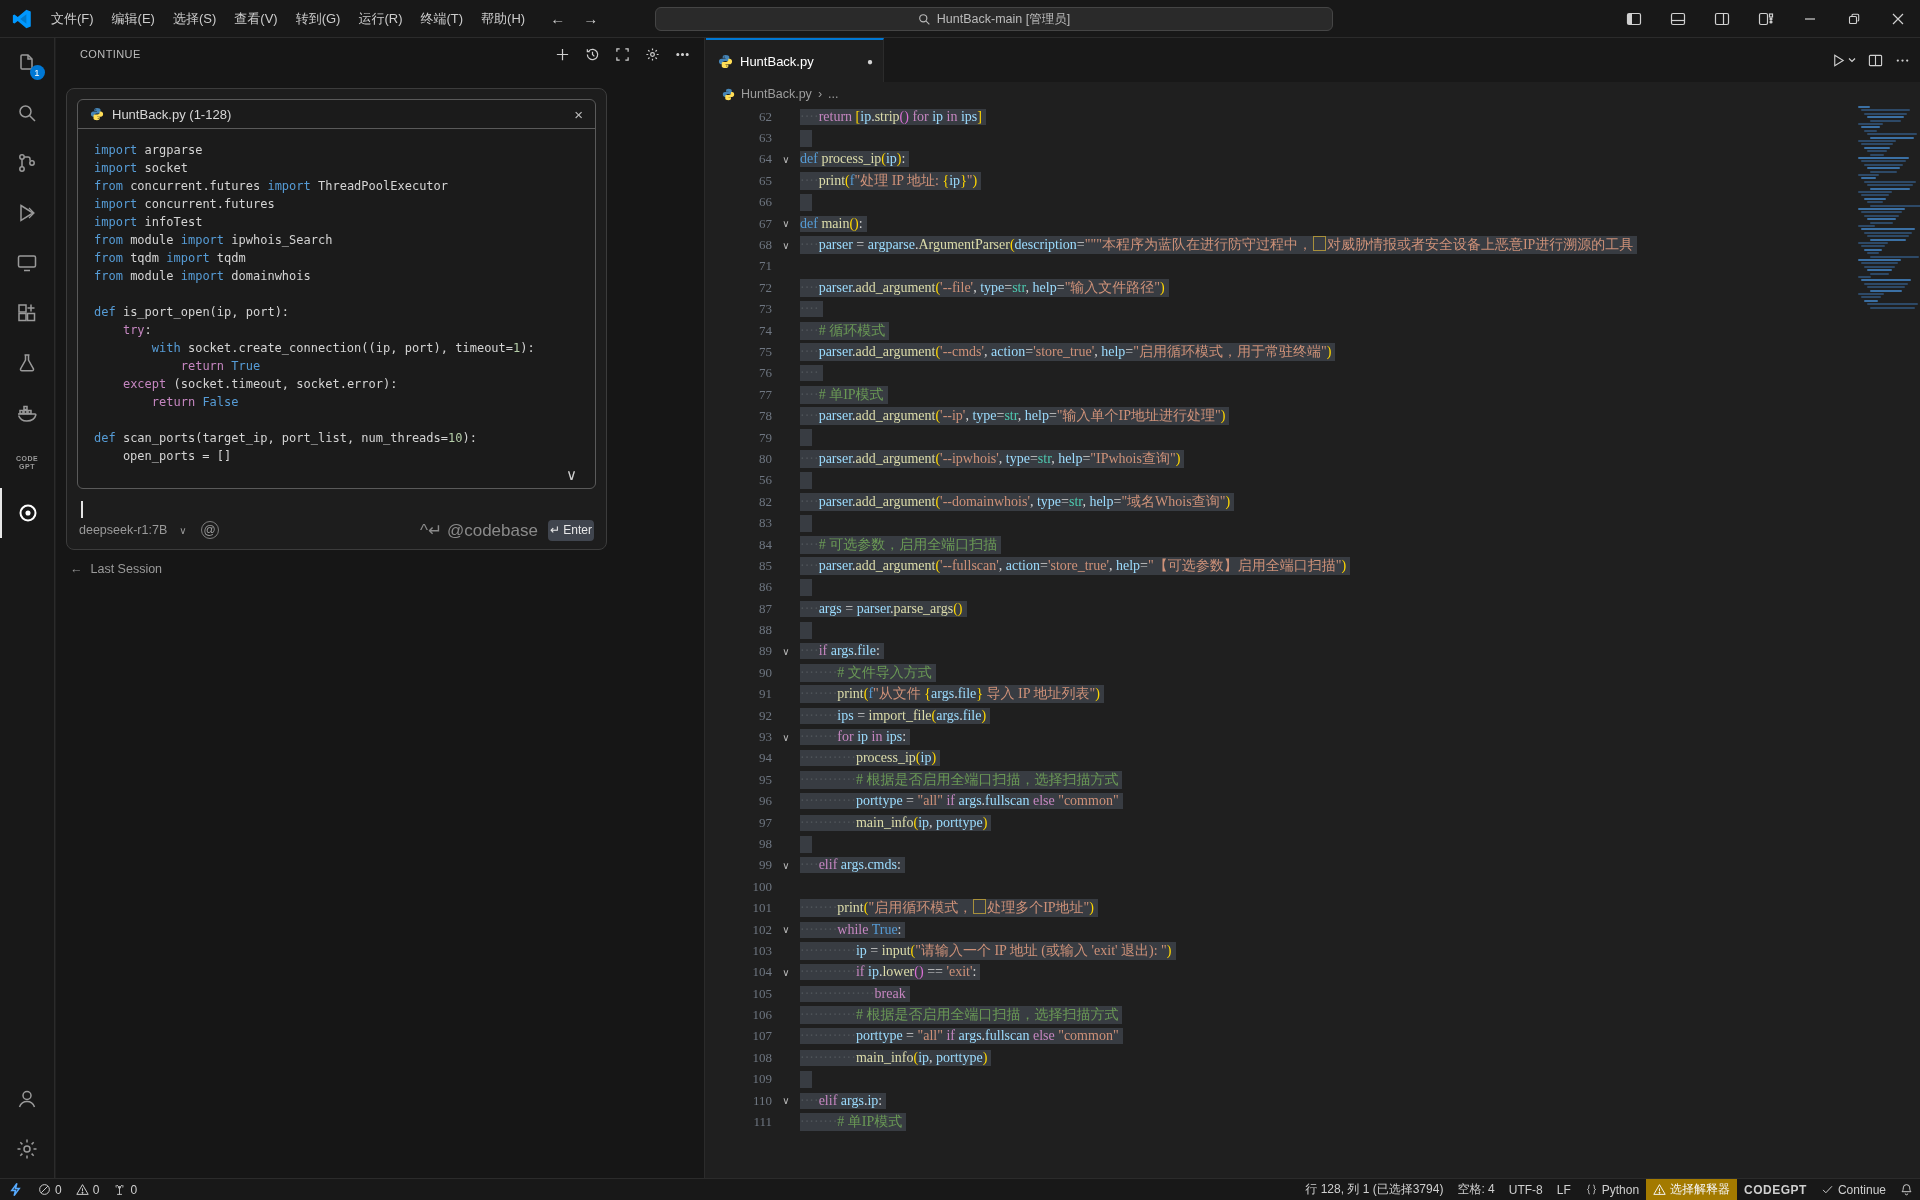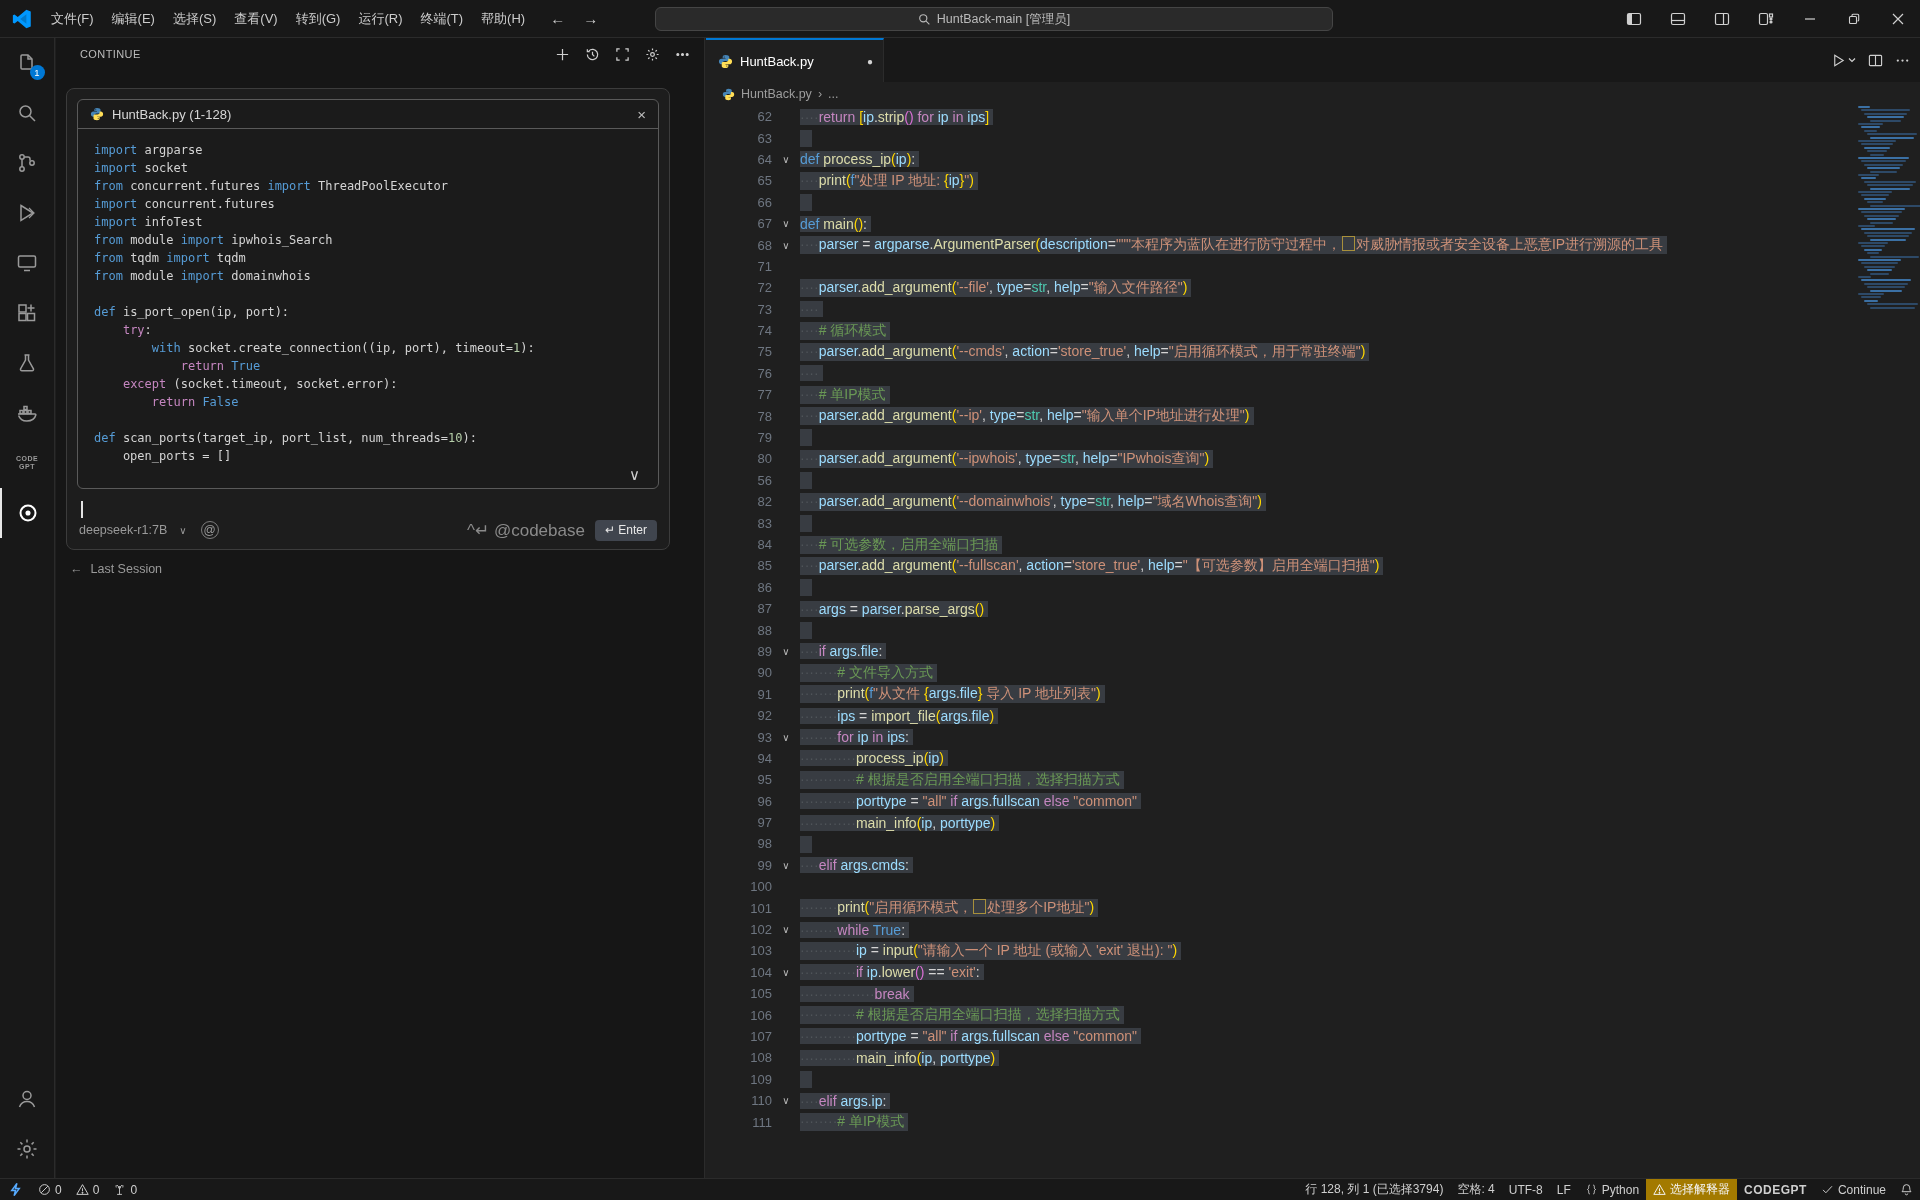--- a/index.html
+++ b/index.html
@@ -29,51 +29,51 @@
     color:#fff;font-size:9.5px;display:flex;align-items:center;justify-content:center;padding:0 3px}
   #ab-bottom{margin-top:auto;width:100%;display:flex;flex-direction:column;align-items:center;padding-bottom:4px}
   .codegpt-mini{font-size:7px;font-weight:bold;color:#9a9a9a;text-align:center;line-height:8px;letter-spacing:.5px}
 
   
   #sidepanel{position:absolute;left:56px;top:38px;width:649px;bottom:22px;background:#161616;
     border-right:1px solid #2b2b2b;z-index:3}
   #sp-header{height:32px;display:flex;align-items:center;padding:0 14px 0 24px;color:#bcbcbc}
   #sp-title{font-size:11px;letter-spacing:.4px}
   #sp-icons{margin-left:auto;display:flex;gap:15px;color:#cfcfcf}
-  #inputbox{position:absolute;left:10px;top:50px;width:604px;height:462px;background:#1d1d1d;
+  #inputbox{position:absolute;left:10px;top:50px;width:541px;height:462px;background:#1d1d1d;
     border:1px solid #3c3c3c;border-radius:8px}
   #ctxcard{position:absolute;left:10px;top:10px;right:10px;height:390px;background:#1b1b1b;
     border:1px solid #5a5a5a;border-radius:6px;overflow:hidden}
   #ctxcard-header{height:29px;display:flex;align-items:center;gap:8px;padding:0 12px;
     border-bottom:1px solid #5a5a5a;color:#d8d8d8;font-size:13px}
   #ctxcard-close{margin-left:auto;color:#bdbdbd;font-size:15px;cursor:default}
   #card-code{padding:12px 4px 4px 16px;font-family:"DejaVu Sans Mono",monospace;font-size:12px;line-height:18px;
     white-space:pre;color:#d4d4d4;overflow:hidden}
   #card-expand{position:absolute;right:18px;bottom:4px;color:#cfcfcf;font-size:15px}
   #input-caret{position:absolute;left:14px;top:412px;width:1.5px;height:17px;background:#e3e3e3}
   #input-toolbar{position:absolute;left:12px;right:12px;bottom:7px;height:24px;display:flex;align-items:center;color:#9a9a9a;font-size:12.5px}
   #model-sel{display:flex;align-items:center;gap:12px}
   #at-circle{width:18px;height:18px;border:1px solid #7d7d7d;border-radius:50%;display:flex;align-items:center;
     justify-content:center;font-size:12px;margin-left:14px;color:#9a9a9a}
   #toolbar-right{margin-left:auto;display:flex;align-items:center;gap:10px}
   #hint{font-size:17px;color:#8a8a8a}
-  #enter-btn{background:#40454e;color:#e8e8e8;border-radius:4px;padding:3px 10px 4px;font-size:12px;display:flex;gap:5px;align-items:center}
+  #enter-btn{background:#40454e;color:#e8e8e8;border-radius:4px;padding:3px 2px 4px;font-size:12px;display:flex;gap:5px;align-items:center}
   #last-session{position:absolute;left:14px;top:524px;color:#9a9a9a;font-size:12.5px;display:flex;gap:8px;align-items:center}
 
   
   #editor{position:absolute;left:706px;top:38px;right:0;bottom:22px;background:#1f1f1f}
   #tabbar{height:44px;background:#181818;display:flex;align-items:stretch;position:relative}
   #tab{width:178px;background:#1f1f1f;border-top:2px solid #0078d4;border-right:1px solid #2b2b2b;
     display:flex;align-items:center;gap:7px;padding:0 10px 0 12px;color:#ffffff;font-size:13px}
   #tab-dot{color:#d4d4d4;font-size:10px;margin-left:auto}
   #tab-actions{position:absolute;right:10px;top:0;height:44px;display:flex;align-items:center;gap:12px;color:#d0d0d0}
   #breadcrumb{height:24px;display:flex;align-items:center;gap:6px;padding-left:16px;color:#9d9d9d;font-size:12.5px}
   #code-area{position:absolute;left:0;top:68px;right:0;bottom:0;overflow:hidden}
   #lines{position:absolute;left:0;top:0;right:66px;bottom:0;overflow:hidden;
-    font-family:Liberation Sans, sans-serif;font-size:14px}
+    font-family:Liberation Serif, serif;font-size:14px}
   .cl{height:21.4px;display:flex;align-items:center;white-space:pre}
   .ln{width:66px;text-align:right;color:#6e7681;flex:none;font-size:13px}
   .fold{width:28px;text-align:center;color:#b8b8b8;flex:none;font-size:10px}
   .codec{flex:1;overflow:hidden;white-space:pre}
   .sel{background:#383c42;padding-right:4px;display:inline-block}
   .selpad{display:inline-block;width:12px;height:17px;vertical-align:middle}
   .kb{color:#569CD6}.kp{color:#C586C0}.fn{color:#DCDCAA}.v{color:#9CDCFE}.s{color:#CE9178}
   .ty{color:#4EC9B0}.n{color:#B5CEA8}.c{color:#6A9955}.p{color:#D4D4D4}
   .b1{color:#FFD700}.b2{color:#DA70D6}.w{color:#4f5459}
   .ub{display:inline-block;width:13px;height:15px;border:1px solid #a8903b;vertical-align:-2px;margin:0 1px}

